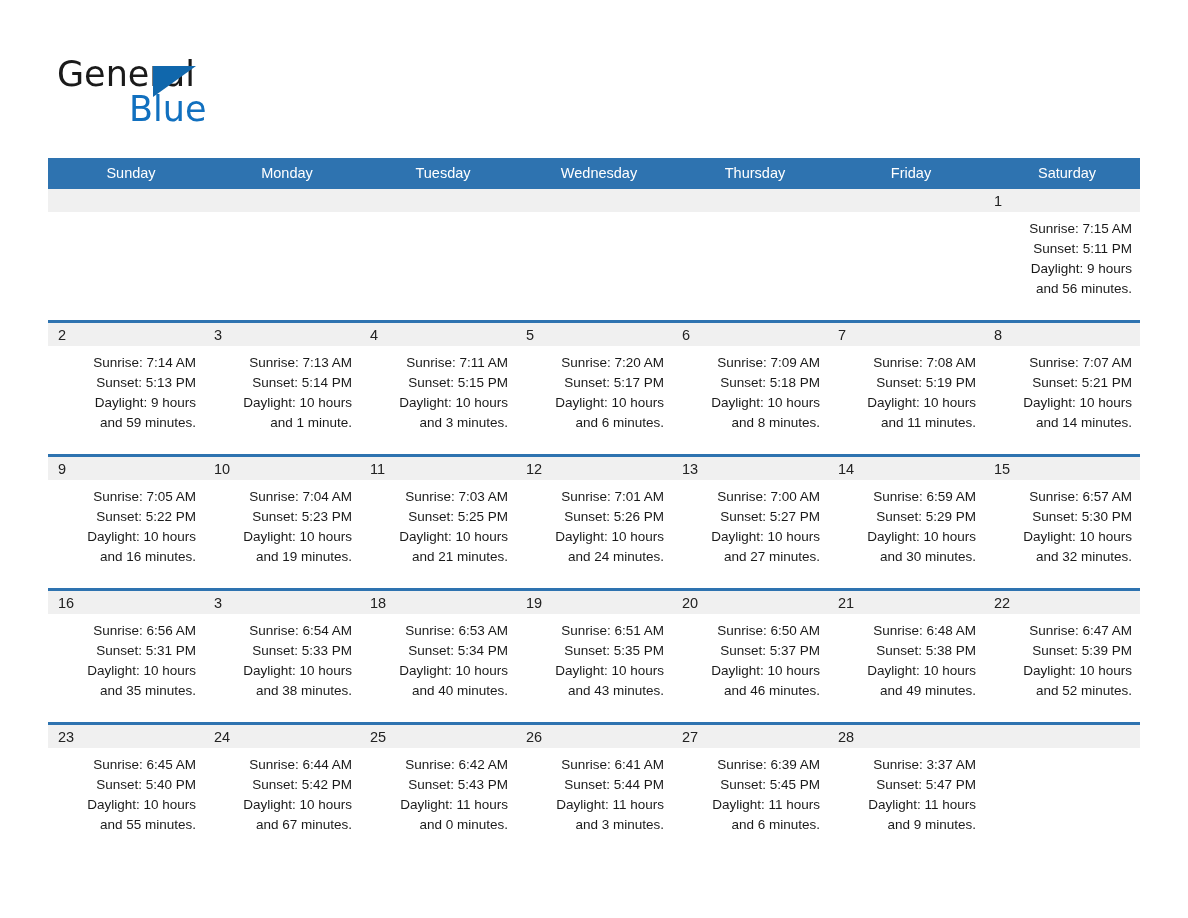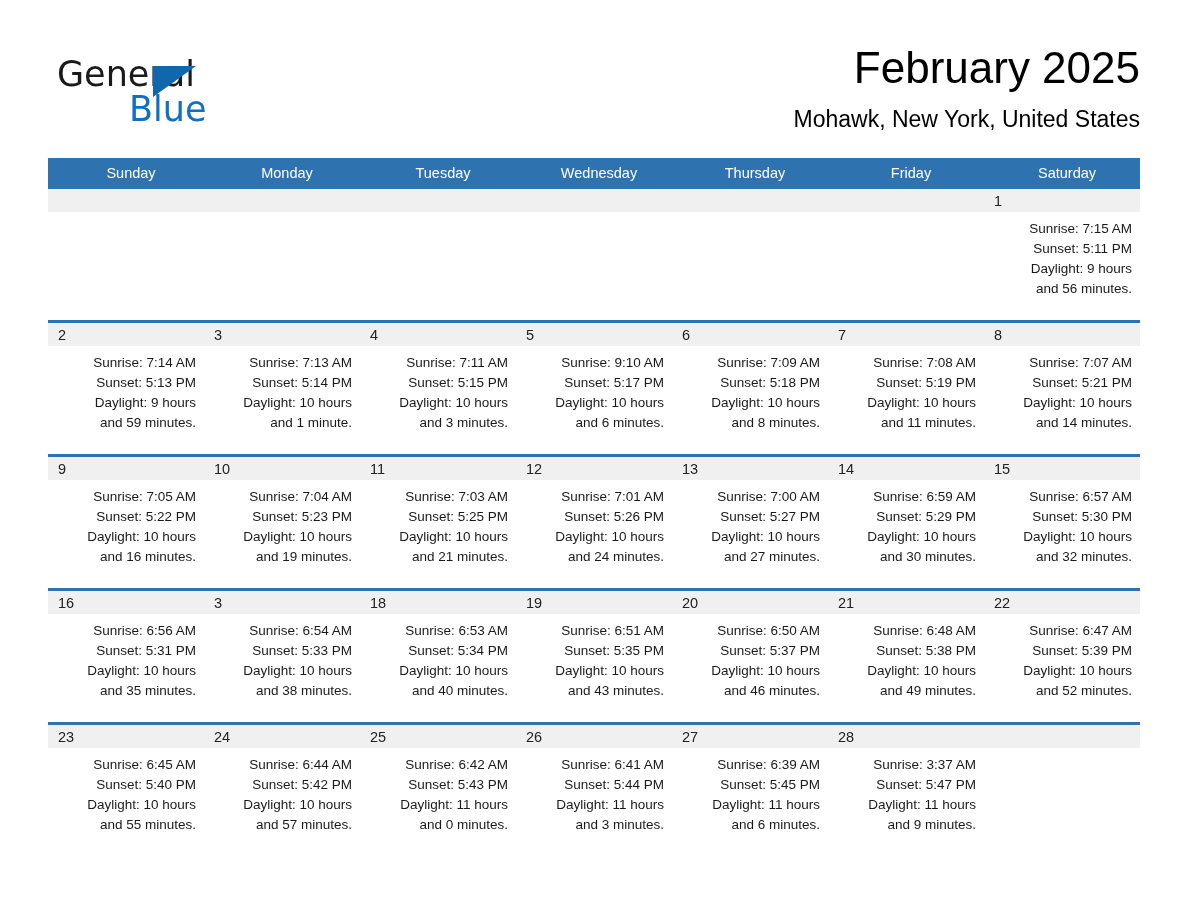--- a/index.html
+++ b/index.html
@@ -168,24 +168,20 @@
 <div class="page">
 
   <div class="header">
 
     <div class="logo">
       <span class="logo-general">General</span>
       <span class="logo-triangle"></span>
       <span class="logo-blue">Blue</span>
     </div>
 
-    <div class="title-block">
-      <div class="month-title">February 2025</div>
-      <div class="location">Mohawk, New York, United States</div>
-    </div>
 
   </div>
 
   <div class="calendar">
     <table class="cal-table">
       <thead>
         <tr>
           <th>Sunday</th>
           <th>Monday</th>
           <th>Tuesday</th>
@@ -270,21 +266,21 @@
                   <div>Sunset: 5:15 PM</div>
                   <div>Daylight: 10 hours</div>
                   <div>and 3 minutes.</div>
                 </div>
               </div>
             </td>
             <td>
               <div class="daycell">
                 <div class="daynum-band">5</div>
                 <div class="day-info">
-                  <div>Sunrise: 9:10 AM</div>
+                  <div>Sunrise: 7:20 AM</div>
                   <div>Sunset: 5:17 PM</div>
                   <div>Daylight: 10 hours</div>
                   <div>and 6 minutes.</div>
                 </div>
               </div>
             </td>
             <td>
               <div class="daycell">
                 <div class="daynum-band">6</div>
                 <div class="day-info">
@@ -488,21 +484,21 @@
                 </div>
               </div>
             </td>
             <td>
               <div class="daycell">
                 <div class="daynum-band">24</div>
                 <div class="day-info">
                   <div>Sunrise: 6:44 AM</div>
                   <div>Sunset: 5:42 PM</div>
                   <div>Daylight: 10 hours</div>
-                  <div>and 57 minutes.</div>
+                  <div>and 67 minutes.</div>
                 </div>
               </div>
             </td>
             <td>
               <div class="daycell">
                 <div class="daynum-band">25</div>
                 <div class="day-info">
                   <div>Sunrise: 6:42 AM</div>
                   <div>Sunset: 5:43 PM</div>
                   <div>Daylight: 11 hours</div>

